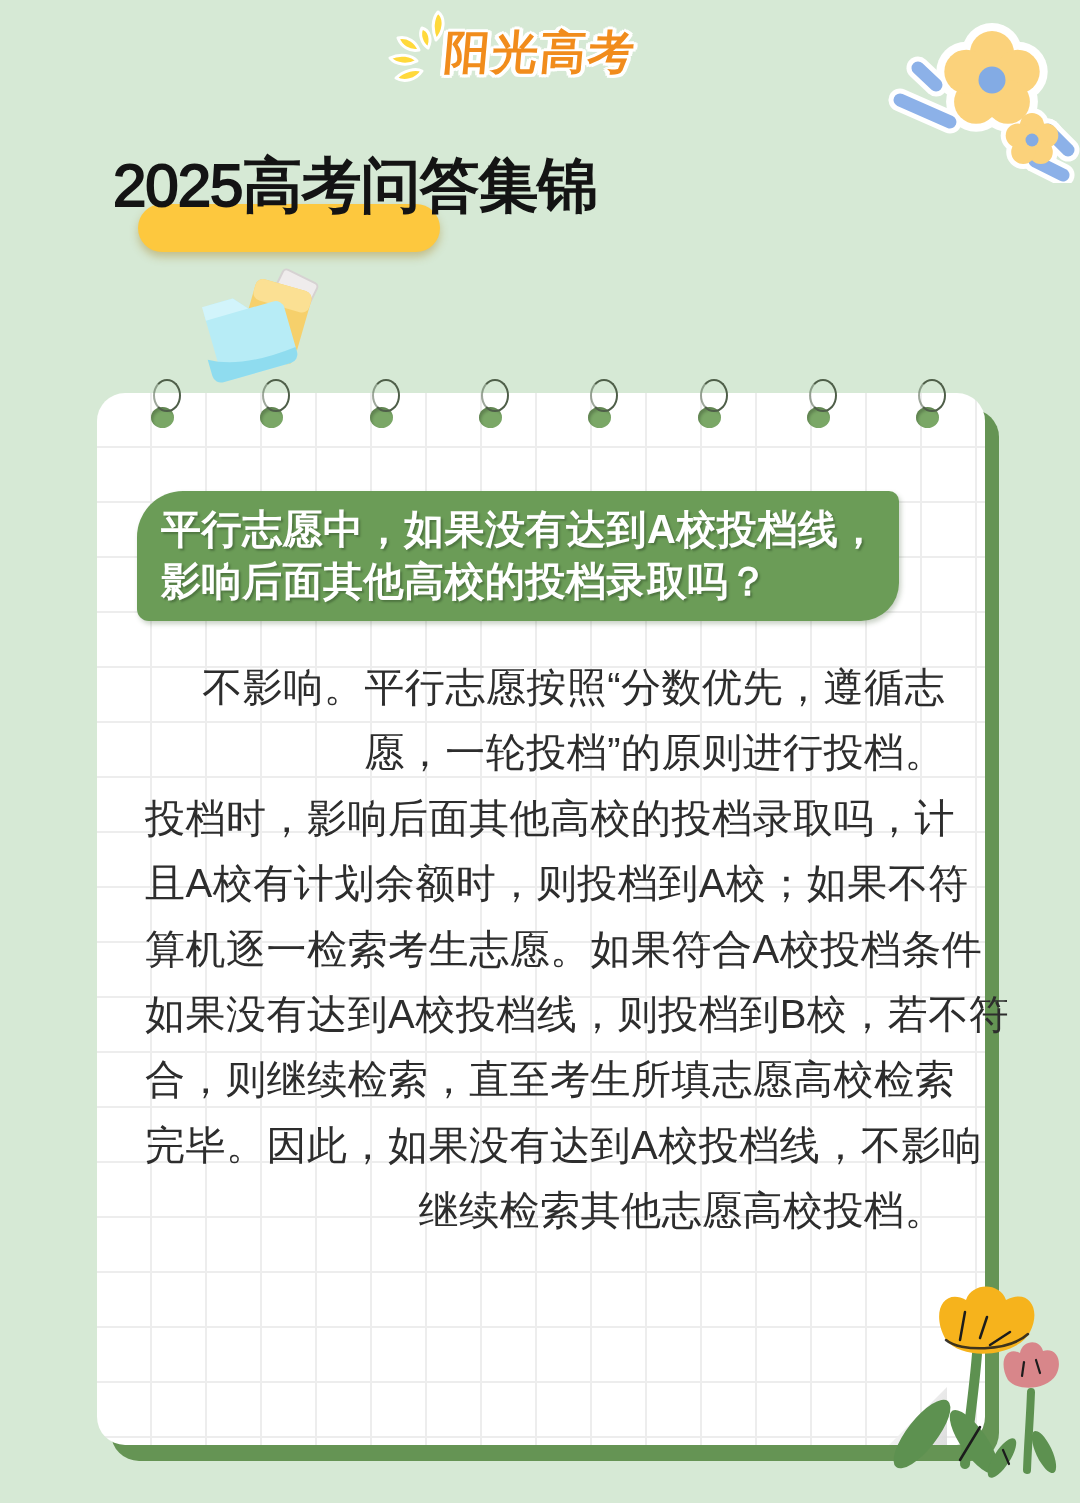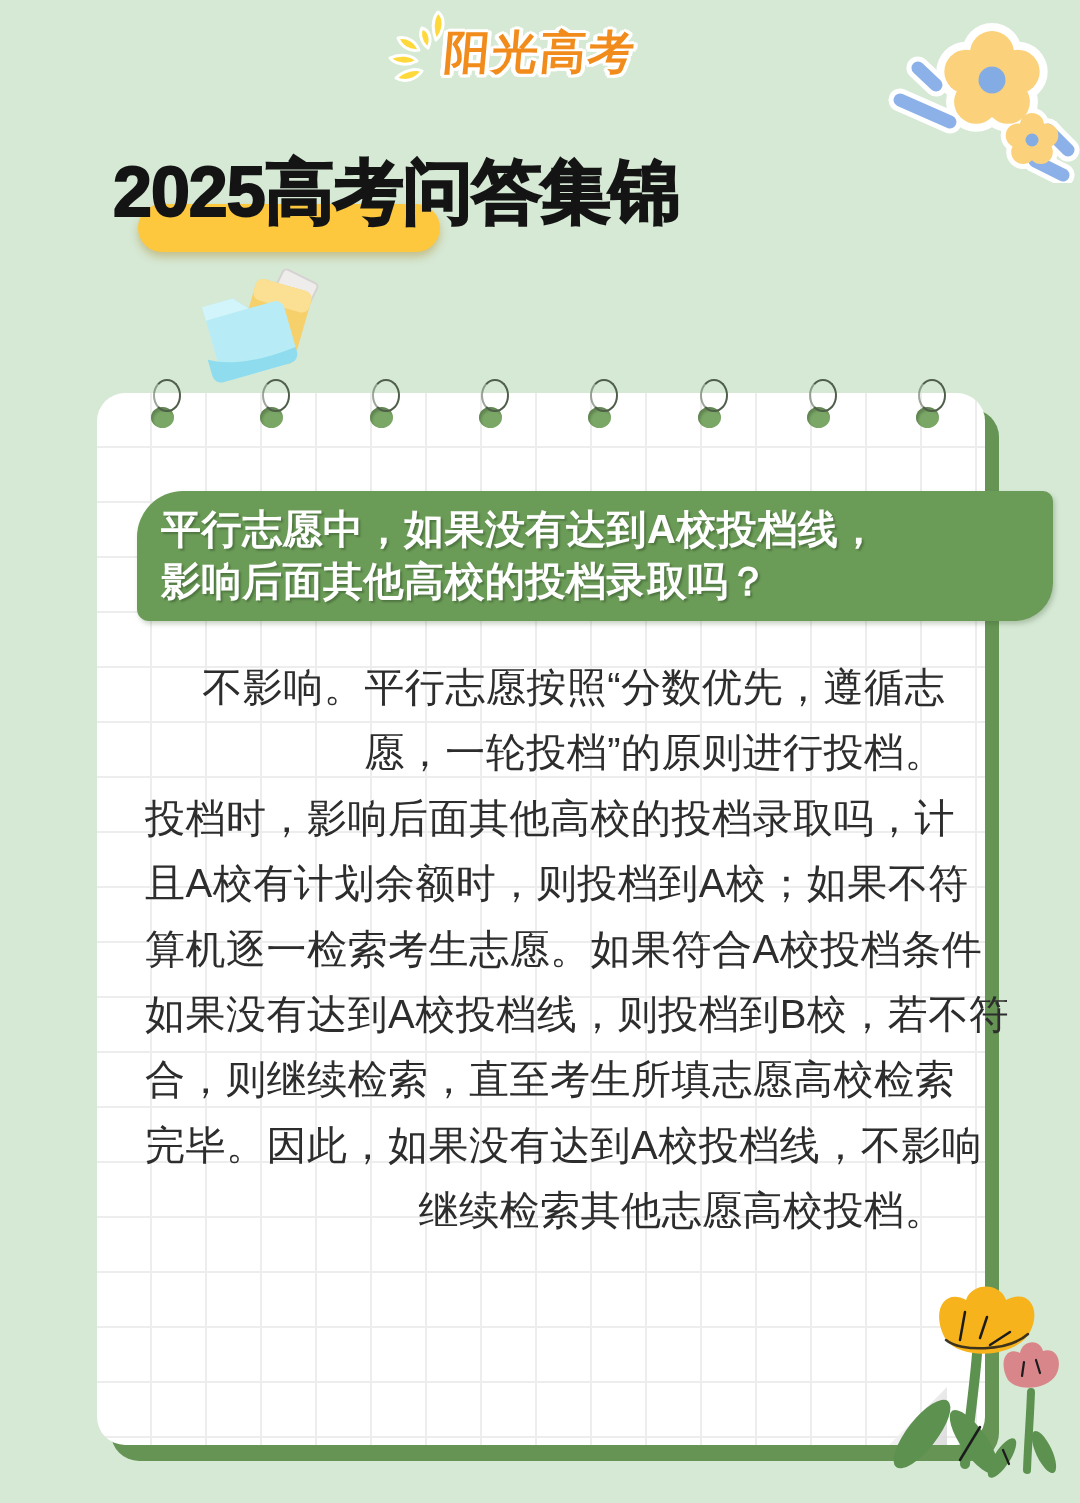--- a/index.html
+++ b/index.html
@@ -19,21 +19,21 @@
                  4px 1px #fff,-4px 1px #fff,4px -1px #fff,-4px -1px #fff;
   }
 
   
   .decor-tr { position:absolute; right:0; top:18px; }
 
   
   .title-wrap { position:absolute; left:113px; top:146px; }
   .title-highlight { position:absolute; left:25px; top:58px; width:302px; height:48px;
     background:#fdc83e; border-radius:26px; box-shadow:0 5px 9px rgba(170,140,50,.45); }
-  .title-text { position:relative; font-size:70px; font-weight:700; color:#141414;
+  .title-text { position:relative; font-size:60px; font-weight:400; color:#141414;
     letter-spacing:-1px; -webkit-text-stroke:2px #141414; white-space:nowrap; }
 
   
   .subtitle-row { position:absolute; left:0; top:252px; width:1080px; height:140px; }
   .folder-icon { position:absolute; left:188px; top:0; }
   .subtitle-text { position:absolute; left:372px; top:10px; font-size:72px; font-weight:900;
     color:#3f8e4e; white-space:nowrap; letter-spacing:1px;
     text-shadow: 5px 0 #fff,-5px 0 #fff,0 5px #fff,0 -5px #fff,
                  4px 4px #fff,-4px 4px #fff,4px -4px #fff,-4px -4px #fff,
                  6px 2px #fff,-6px 2px #fff,6px -2px #fff,-6px -2px #fff,
@@ -54,21 +54,21 @@
 
   .ring-strip { position:absolute; left:0; top:0; width:888px; height:60px; }
   .ring { position:absolute; top:-14px; width:30px; height:64px; }
   .ring .hole { position:absolute; left:0; top:28px; width:23px; height:21px;
     background:#7aa766; border-radius:50%; box-shadow:inset 2px 3px 3px rgba(0,0,0,.22); display:block; }
   .ring .wire { position:absolute; left:2px; top:0; width:28px; height:33px;
     border:2.5px solid #4f5f49; border-radius:50%; display:block;
     border-left-color:rgba(79,95,73,.55); }
 
   
-  .question-box { position:absolute; left:40px; top:98px; width:916px; min-height:118px;
+  .question-box { position:absolute; left:40px; top:98px; width:762px; min-height:118px;
     background:#6b9c57; border-radius:46px 10px 38px 12px; padding:12px 40px 14px 24px;
     box-shadow:2px 3px 5px rgba(60,90,50,.28); }
   .q-line { font-size:40px; font-weight:700; color:#ffffff; line-height:52px;
     letter-spacing:.5px; white-space:nowrap; text-shadow:2px 2px 2px rgba(30,50,25,.35); }
 
   
   .answer { position:absolute; left:48px; top:262px; width:800px;text-align:right; }
   .ans-line { font-size:40px; color:#2d2d2d; line-height:65.4px; height:65.4px;
     white-space:nowrap; letter-spacing:.5px; }
 

